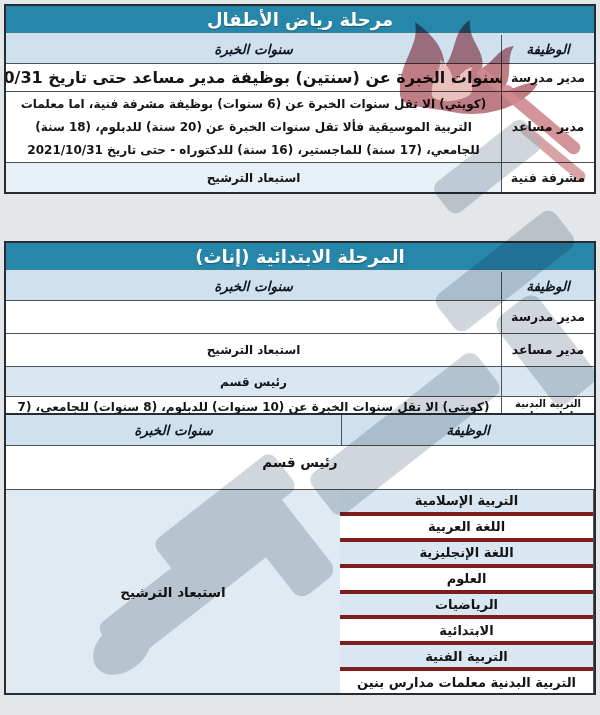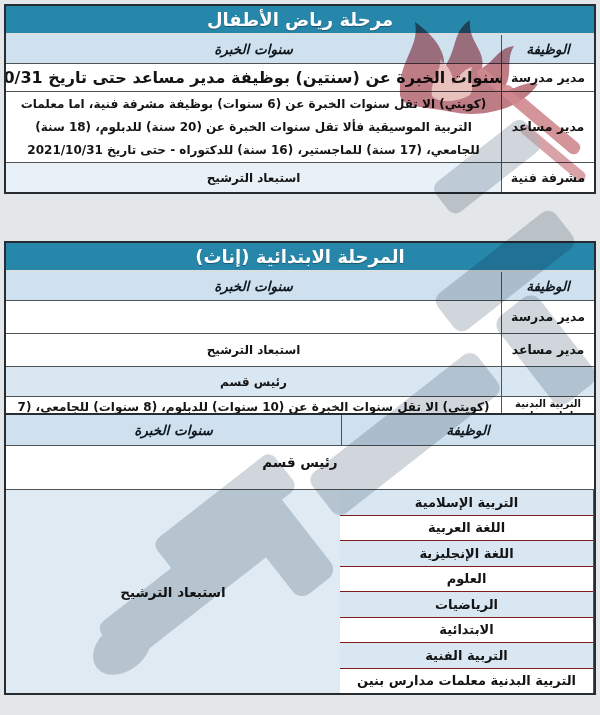--- a/index.html
+++ b/index.html
@@ -51,21 +51,21 @@
   .t3-body{display:flex;flex:1 1 auto;border-top:1px solid #4e5356;margin-top:11px;}
   .t3-merged{
     flex:1 1 auto;display:flex;align-items:center;justify-content:center;
     background:#dfeaf3;font-weight:bold;font-size:13.5px;
   }
   .t3-jobs{width:253px;flex:0 0 253px;border-right:1px solid #4e5356;display:flex;flex-direction:column;}
   .t3-jobs .jrow{
     flex:1 1 auto;display:flex;align-items:center;justify-content:center;
     font-weight:bold;font-size:13px;
   }
-  .t3-jobs .jrow + .jrow{border-top:1px solid #7f1d1d;}
+  .t3-jobs .jrow + .jrow{border-top:4px solid #7f1d1d;}
   .full-row{
     display:flex;align-items:center;justify-content:center;
     height:32px;flex:0 0 32px;font-weight:bold;font-size:13.5px;
     border-top:1px solid #4e5356;
   }
   .wm{
     position:absolute;inset:0;z-index:9;
     pointer-events:none;mix-blend-mode:multiply;
   }
 </style>

